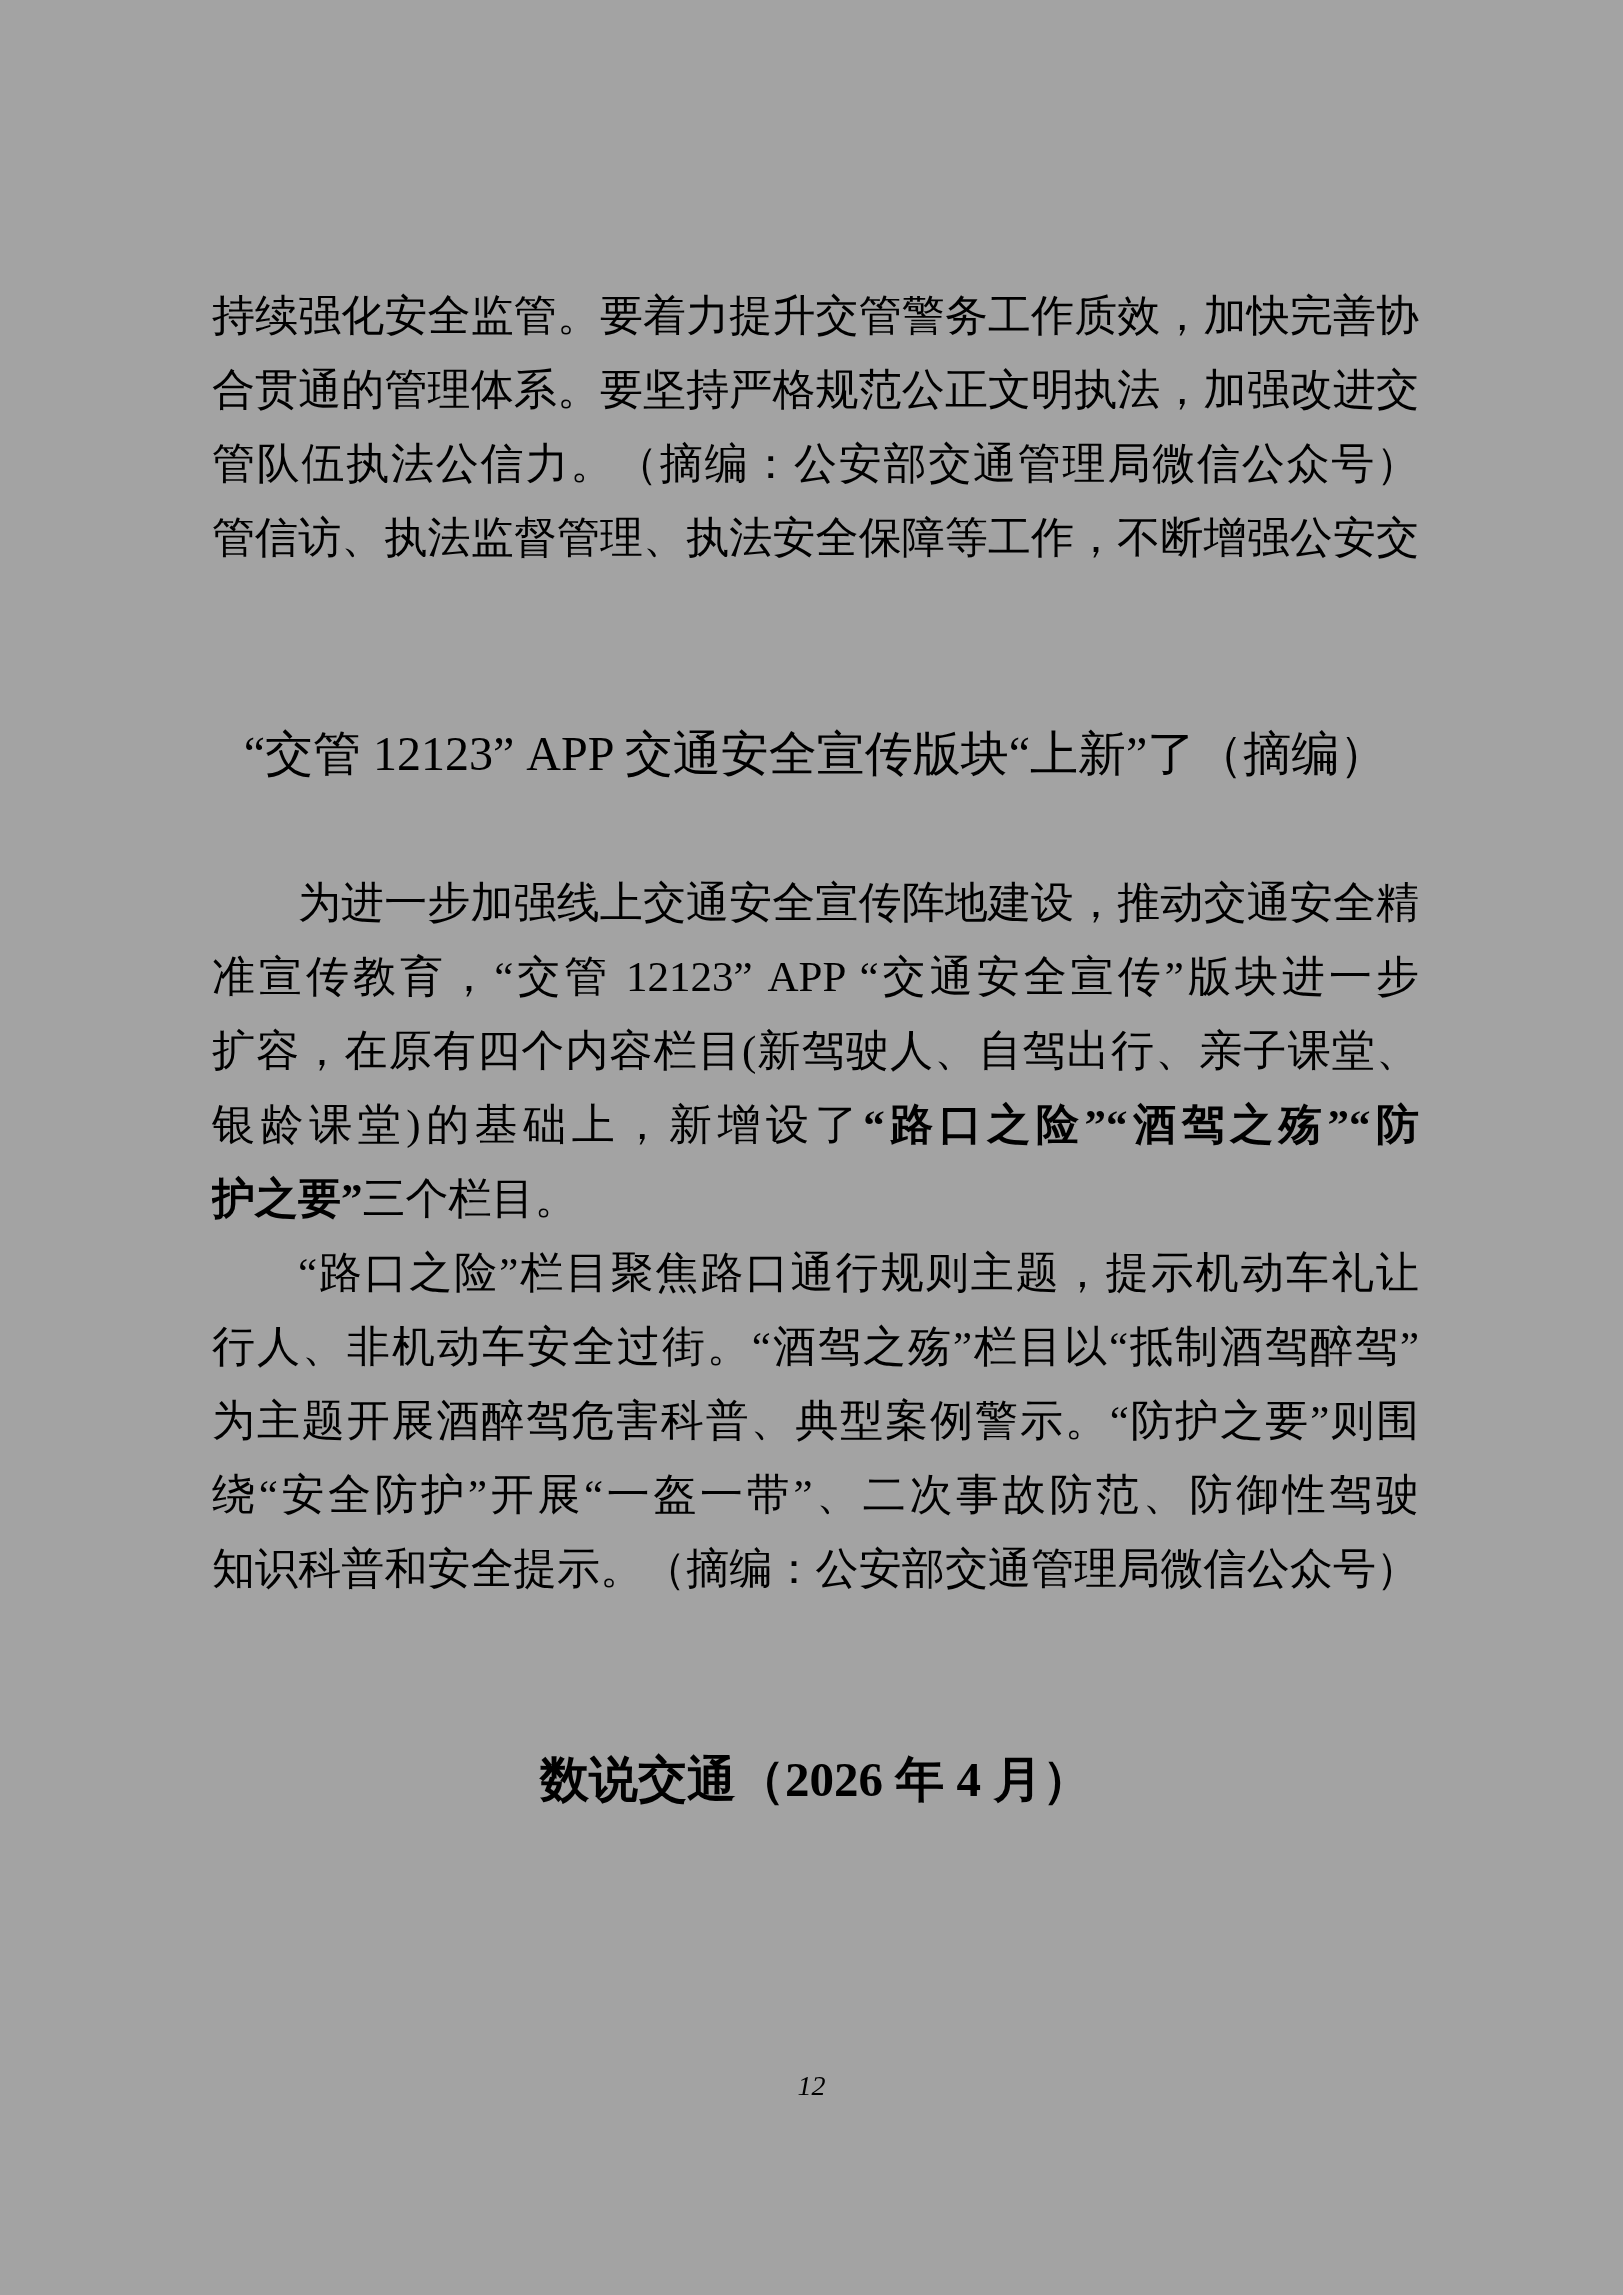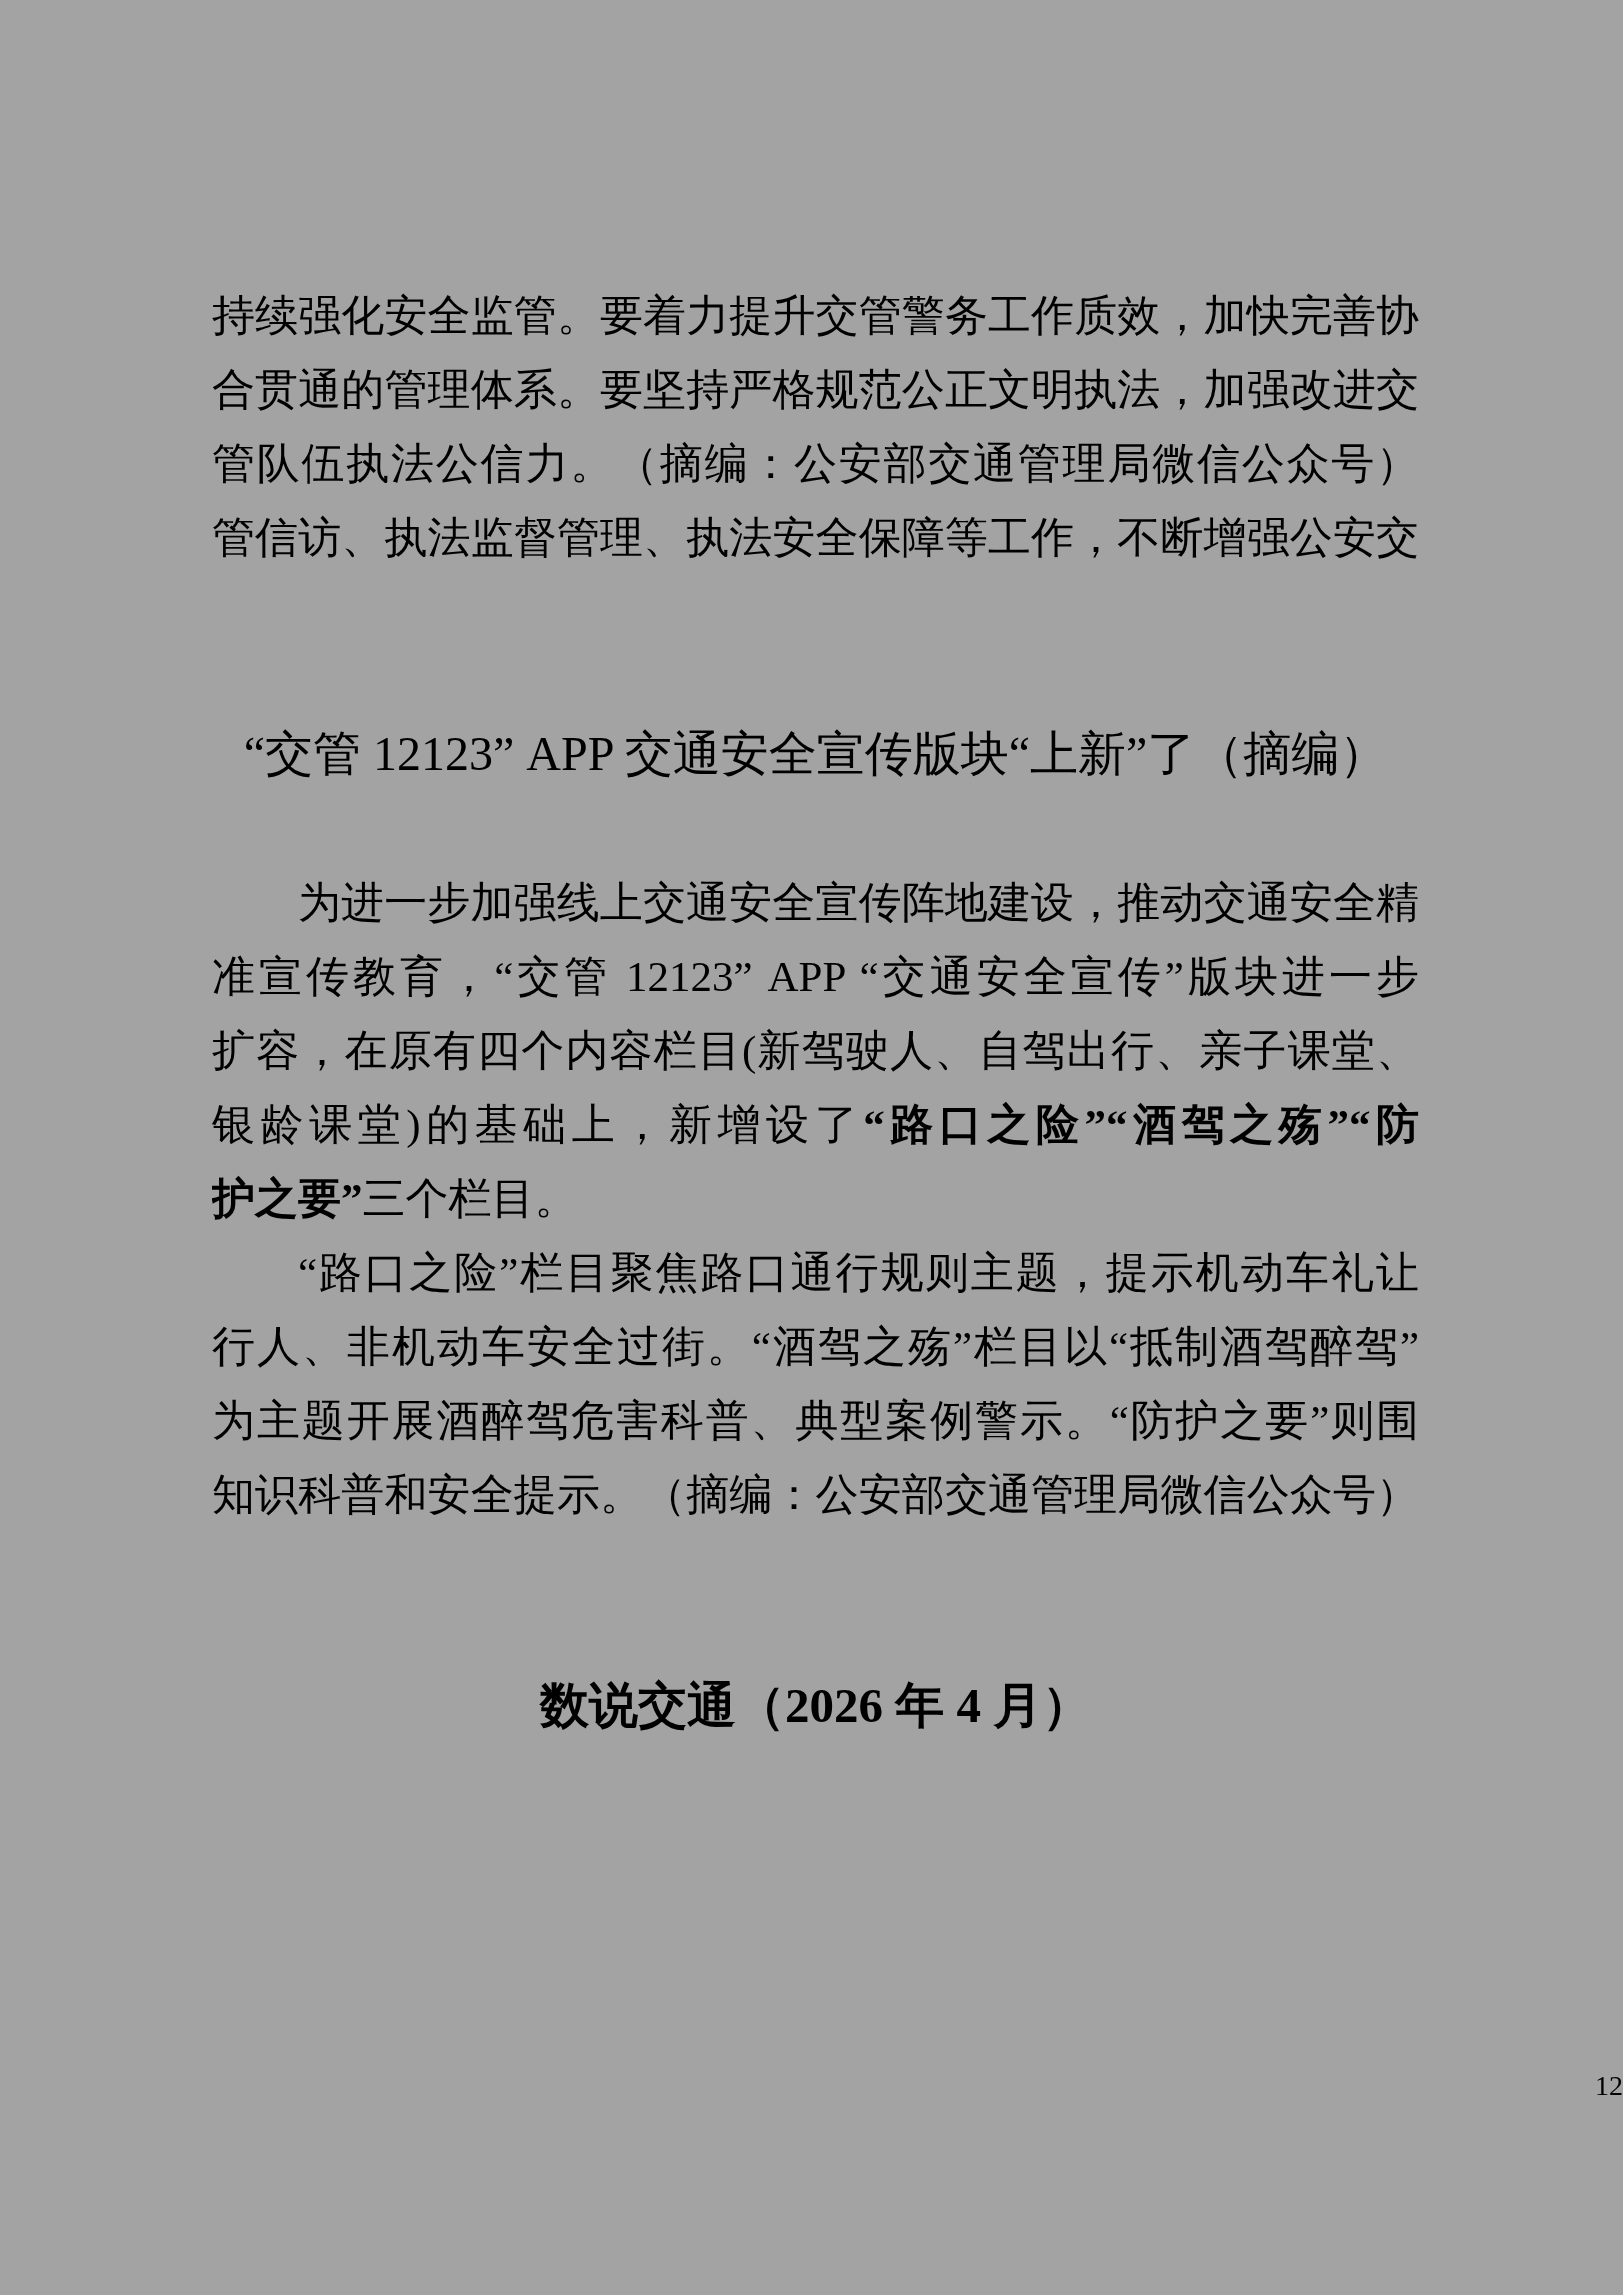--- a/index.html
+++ b/index.html
@@ -50,22 +50,23 @@
     text-align: center;
     white-space: nowrap;
   }
   .page-number {
     position: absolute;
     left: 0;
     top: 2065px;
     width: 1623px;
     height: 41px;
     line-height: 41px;
-    text-align: right;
+    text-align: center;
     font-size: 28px;
+    font-style: italic;
   }
 </style>
 </head>
 <body>
 
 <div class="page">
   <div class="content">
 
     <div class="para para-first">
       <div class="line"><span>持续强化安全监管。要着力提升交管警务工作质效，加快完善协</span></div>
@@ -81,20 +82,21 @@
       <div class="line"><span>准宣传教育，“交管 12123” APP “交通安全宣传”版块进一步</span></div>
       <div class="line"><span>扩容，在原有四个内容栏目(新驾驶人、自驾出行、亲子课堂、</span></div>
       <div class="line"><span>银龄课堂)的基础上，新增设了</span><span class="b">“路口之险”“酒驾之殇”“防</span></div>
       <div class="line short"><span class="b">护之要”</span><span>三个栏目。</span></div>
     </div>
 
     <div class="para">
       <div class="line indent"><span>“路口之险”栏目聚焦路口通行规则主题，提示机动车礼让</span></div>
       <div class="line"><span>行人、非机动车安全过街。“酒驾之殇”栏目以“抵制酒驾醉驾”</span></div>
       <div class="line"><span>为主题开展酒醉驾危害科普、典型案例警示。“防护之要”则围</span></div>
+      <div class="line"><span>绕“安全防护”开展“一盔一带”、二次事故防范、防御性驾驶</span></div>
       <div class="line"><span>知识科普和安全提示。（摘编：公安部交通管理局微信公众号）</span></div>
     </div>
 
     <div class="heading-2">数说交通（2026 年 4 月）</div>
 
   </div>
 
   <div class="page-number">12</div>
 </div>
 

